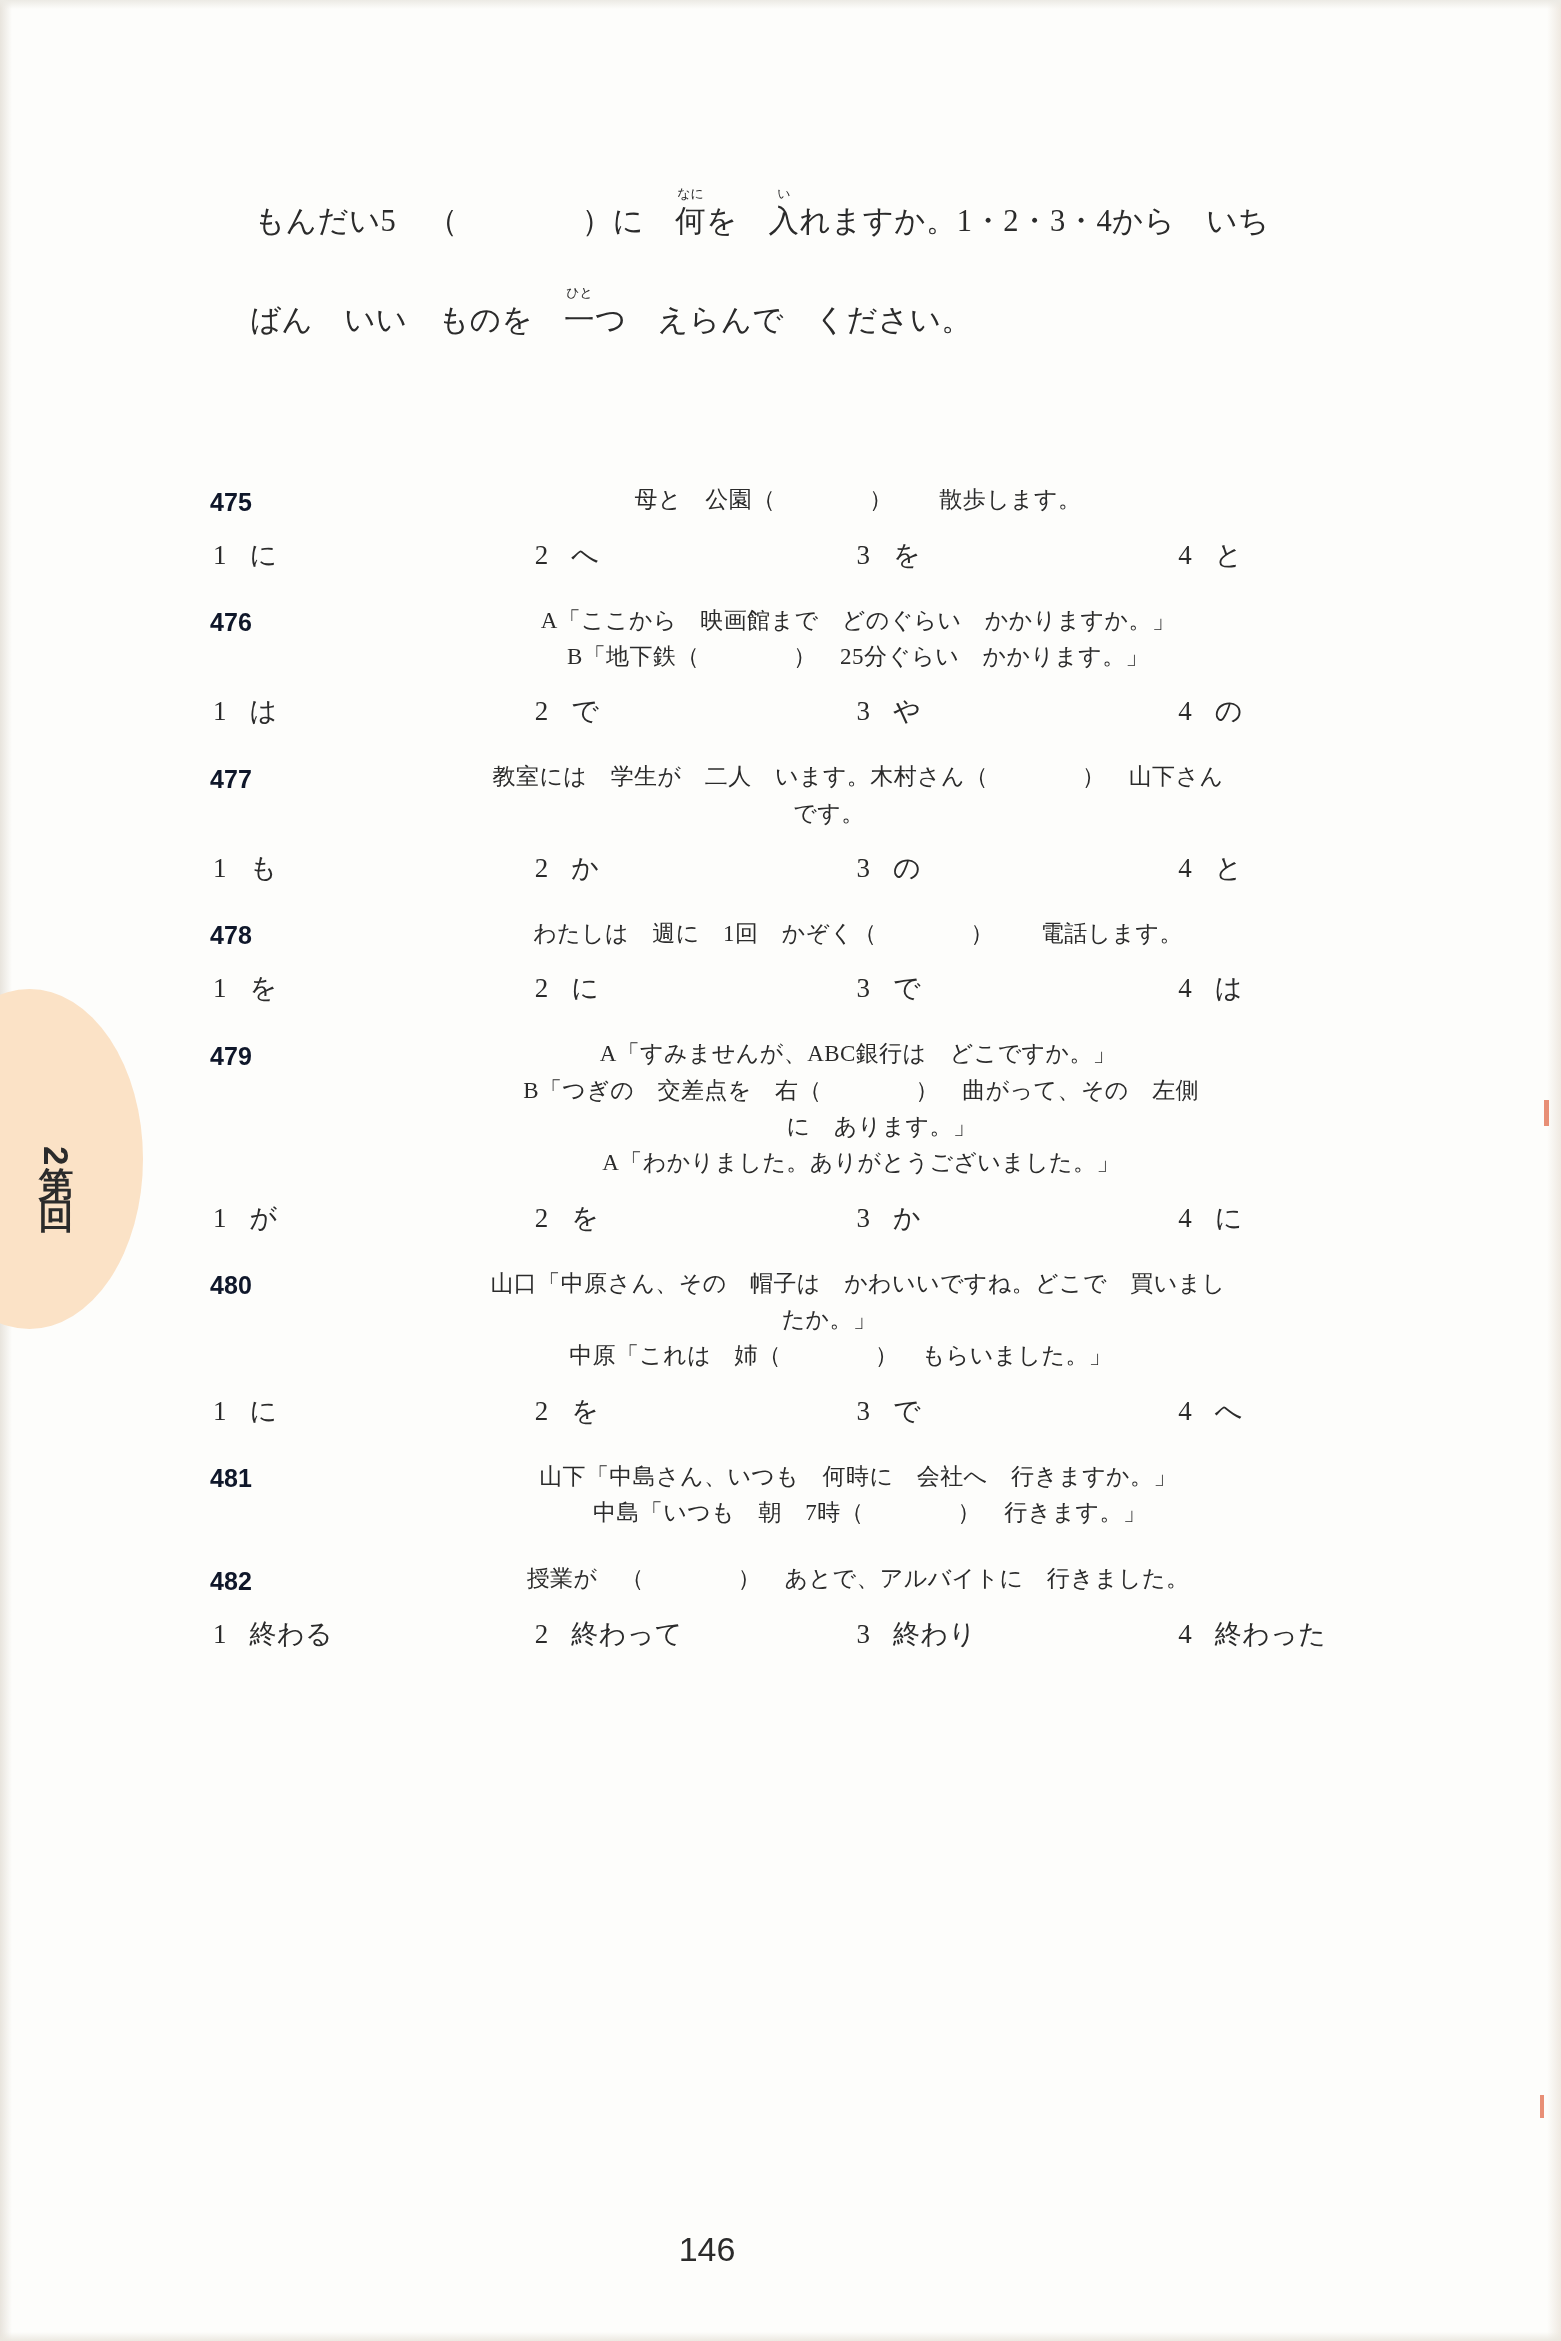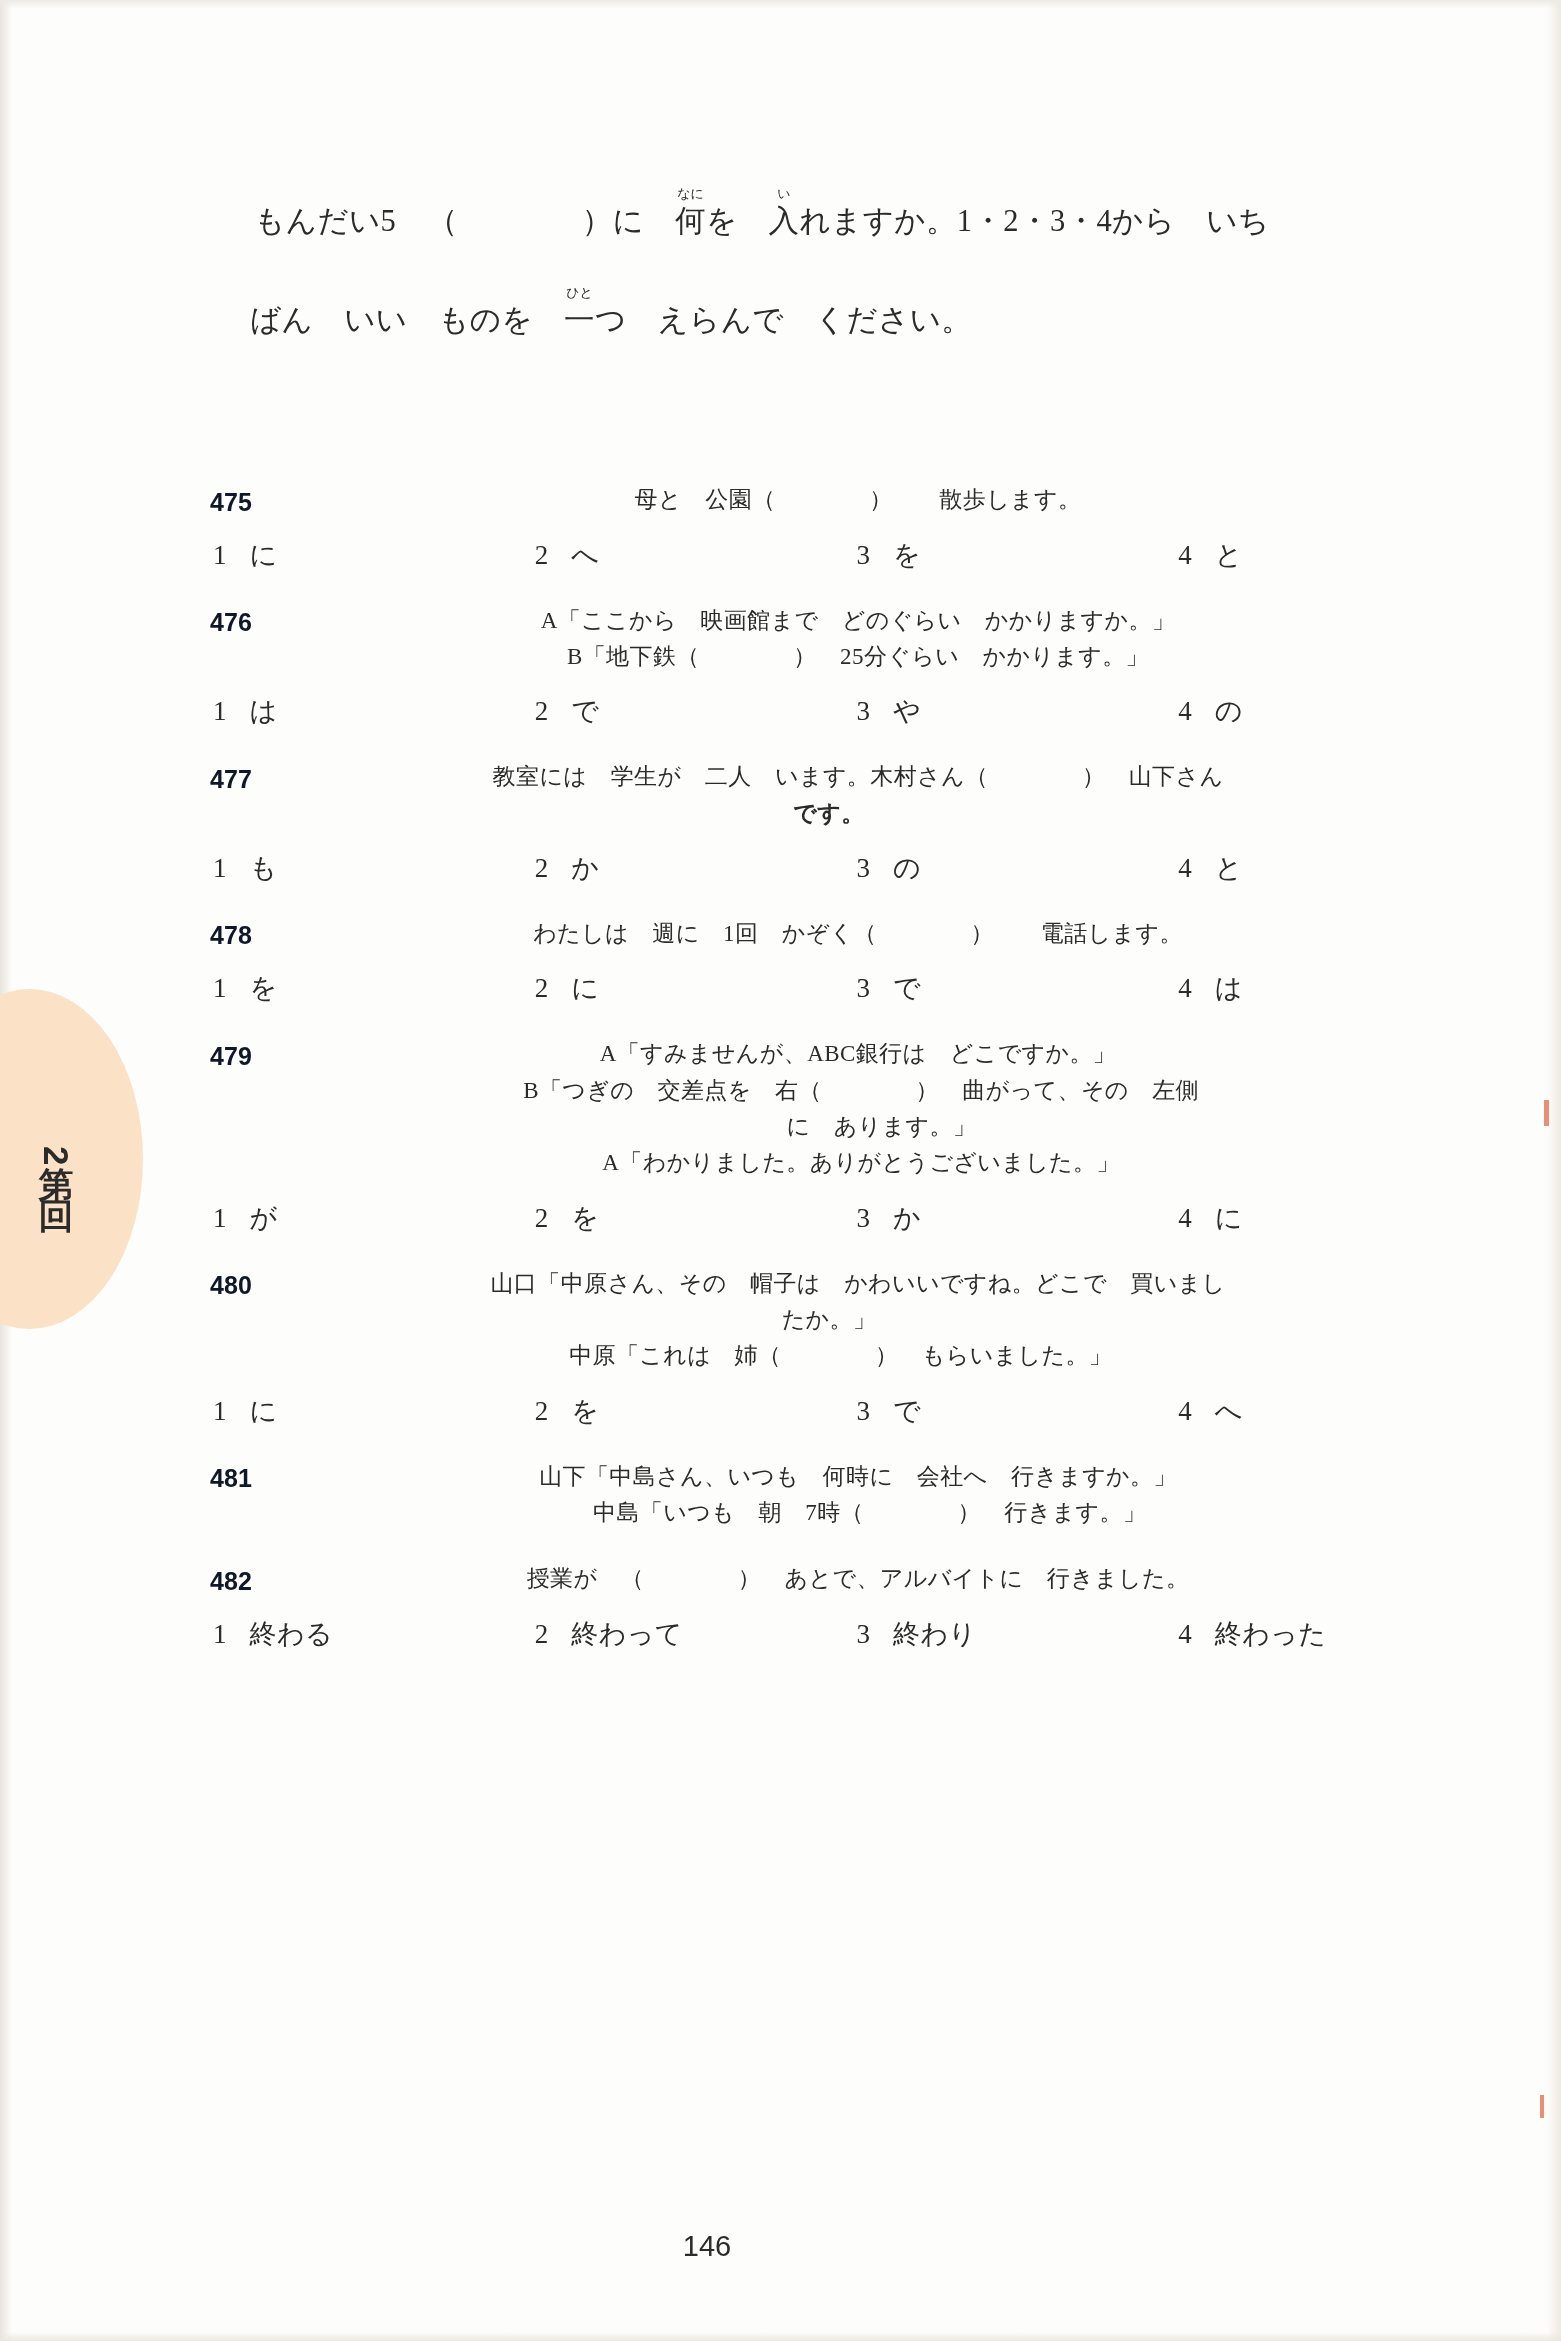--- a/index.html
+++ b/index.html
@@ -148,21 +148,21 @@
   }
   .choices .ch .cn { margin-right: 22.7px; }
 
   .page-number {
     position: absolute;
     left: 0;
     top: 2230px;
     width: 1414px;
     text-align: center;
     font-family: "Liberation Sans", sans-serif;
-    font-size: 29px;
+    font-size: 34px;
     color: #2b2b2b;
   }
 
   .speck {
     position: absolute;
     background: #e06a4a;
     opacity: 0.75;
   }
 </style>
 </head>
@@ -219,21 +219,21 @@
       </div>
     </div>
 
     <div class="q">
       <div class="q-head">
         <div class="q-num">477</div>
         <div class="q-body">
           <div class="q-line">教室には　学生が　二人　います。木村さん（　　　　）　山下さん</div>
         </div>
       </div>
-      <div class="q-body" style="padding-left:0;font-weight:bold;">
+      <div class="q-body" style="padding-left:0;">
         <div class="q-line">です。</div>
       </div>
       <div class="choices">
         <div class="ch"><span class="cn">1</span><span>も</span></div>
         <div class="ch"><span class="cn">2</span><span>か</span></div>
         <div class="ch"><span class="cn">3</span><span>の</span></div>
         <div class="ch"><span class="cn">4</span><span>と</span></div>
       </div>
     </div>
 

